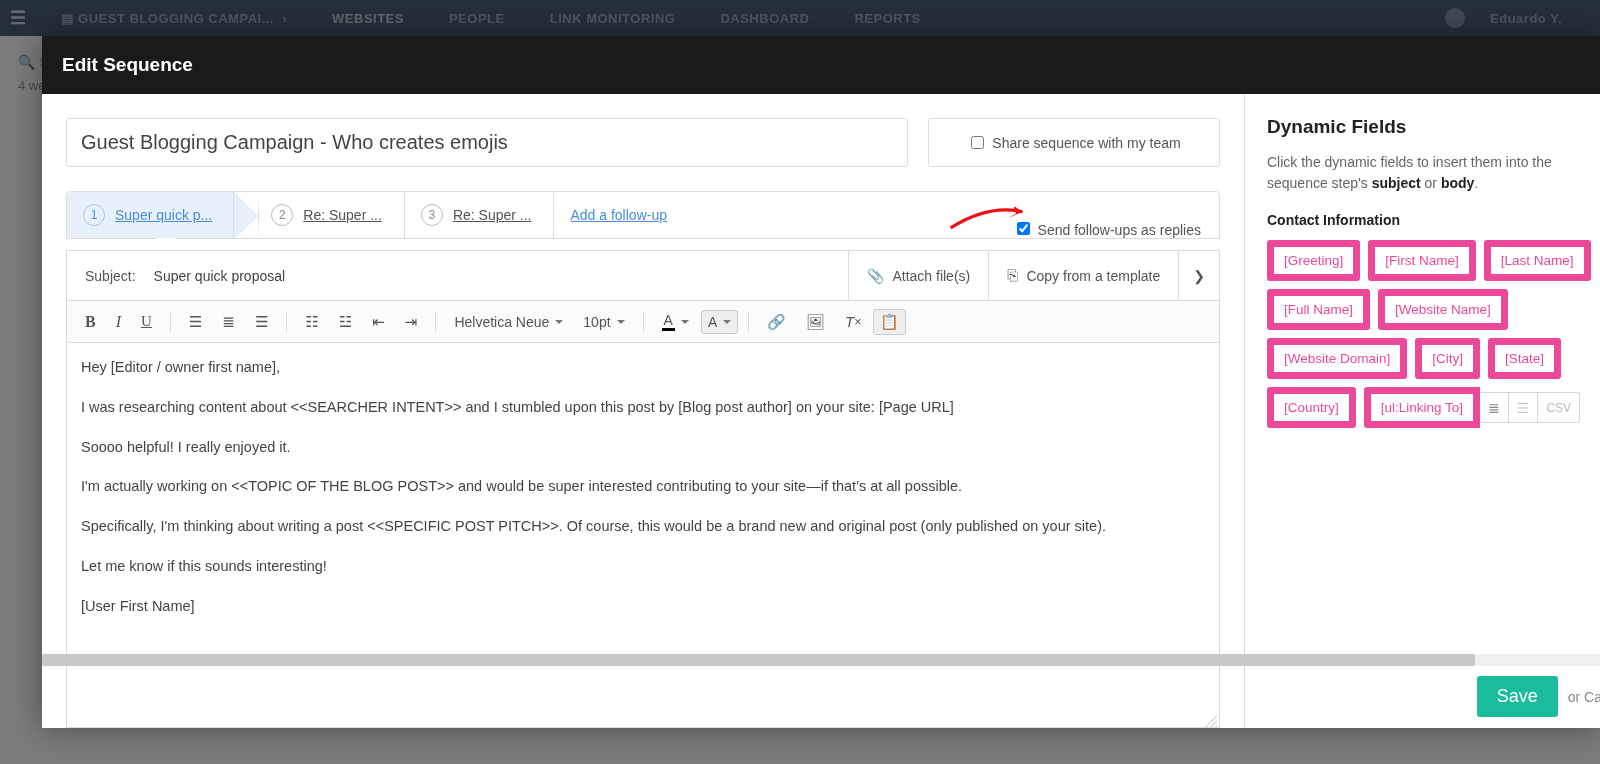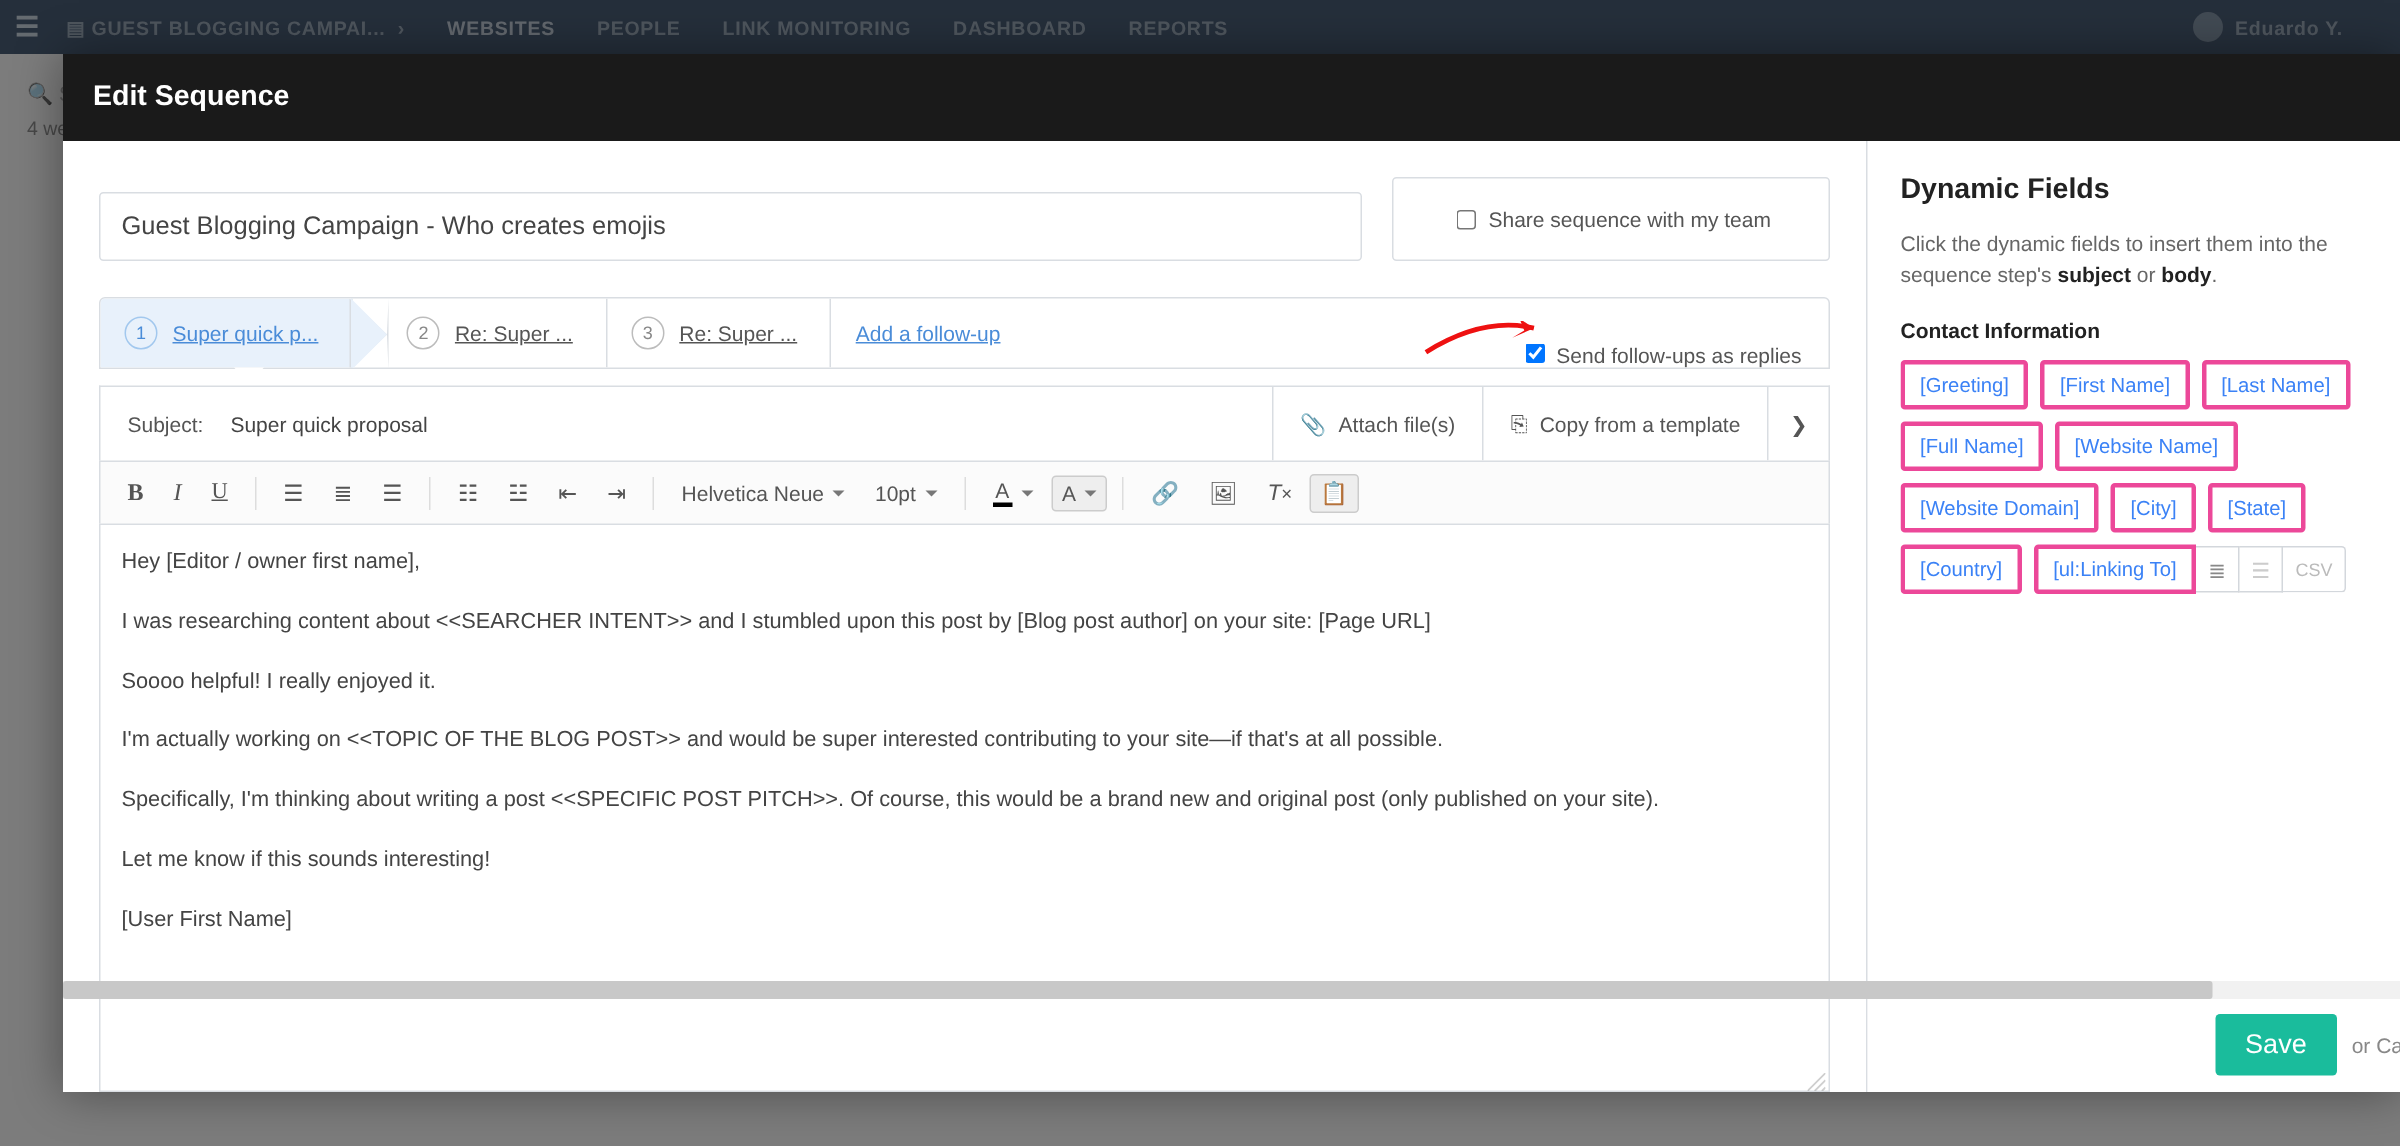--- a/index.html
+++ b/index.html
@@ -13,21 +13,21 @@
     --toolbar-bg:#f3f3f3;
     --save-green:#1abc9c;
   }
   *{box-sizing:border-box;}
   html,body{margin:0;padding:0;font-family:"Helvetica Neue",Helvetica,Arial,sans-serif;font-size:14px;color:var(--text-dark);}
   body{width:1600px;height:764px;overflow:hidden;position:relative;background:#fff;}
 
   
   .bg-nav{position:absolute;top:0;left:0;right:0;height:36px;background:var(--blue-nav);display:flex;align-items:center;color:#c8d4e0;padding:0 10px;font-size:13px;font-weight:600;}
   .bg-nav .ham{margin-right:18px;font-size:18px;}
-  .bg-nav .item{margin-right:28px;opacity:.65;letter-spacing:.5px;}
+  .bg-nav .item{margin-right:28px;opacity:.65;letter-spacing:.5px;margin-left:17px;}
   .bg-nav .item.active{opacity:.95;}
   .bg-nav .spacer{flex:1;}
   .bg-nav .avatar{width:20px;height:20px;border-radius:50%;background:#7b8ea2;margin-right:8px;}
 
   .bg-body{position:absolute;top:36px;left:0;right:0;bottom:0;background:#fafafa;padding:18px;}
   .bg-body .search{color:#aaa;font-size:14px;}
   .bg-body .count{color:#888;font-size:13px;margin-top:8px;}
 
   
   .overlay{position:absolute;inset:0;background:rgba(20,20,20,.55);}
@@ -35,21 +35,21 @@
   
   .modal{position:absolute;left:42px;top:36px;right:0;bottom:36px;background:#fff;box-shadow:0 0 30px rgba(0,0,0,.4);display:flex;flex-direction:column;overflow:hidden;}
   .modal-header{background:#1a1a1a;color:#fff;padding:18px 20px;font-size:19px;font-weight:600;}
 
   .modal-body{flex:1;display:flex;min-height:0;}
   .main-col{flex:1;padding:24px 24px 0 24px;display:flex;flex-direction:column;min-width:0;}
   .side-col{width:356px;border-left:1px solid var(--border-gray);padding:22px 0 0 22px;display:flex;flex-direction:column;overflow:hidden;}
 
   
   .title-row{display:flex;gap:20px;margin-bottom:24px;}
-  .title-input{flex:1;border:1px solid var(--border-gray);padding:12px 14px;font-size:17px;color:#444;border-radius:3px;margin-top:10px;}
+  .title-input{flex:1;border:1px solid var(--border-gray);padding:12px 14px;font-size:20px;color:#444;border-radius:3px;}
   .share-box{width:292px;border:1px solid var(--border-gray);border-radius:3px;display:flex;align-items:center;justify-content:center;padding:0 10px;color:#555;font-size:14px;}
   .share-box input{margin-right:8px;}
 
   
   .steps-bar{border:1px solid var(--border-gray);border-radius:4px 4px 0 0;display:flex;align-items:stretch;height:48px;overflow:hidden;position:relative;}
   .step{display:flex;align-items:center;padding:0 22px 0 16px;position:relative;white-space:nowrap;font-size:14px;}
   .step .num{width:22px;height:22px;border:1px solid #bcbcbc;border-radius:50%;display:flex;align-items:center;justify-content:center;font-size:12px;margin-right:10px;color:#888;}
   .step.active{background:var(--blue-light);color:var(--blue-text);}
   .step.active .num{border-color:var(--blue-border);color:var(--blue-text);}
   .step::after{content:"";position:absolute;right:-11px;top:0;bottom:0;width:22px;height:48px;border-right:1px solid var(--border-gray);border-top:1px solid var(--border-gray);transform:skewX(30deg);transform-origin:top;display:none;}
@@ -95,21 +95,21 @@
   .editor p{margin:0 0 18px 0;}
   .resize-grip{position:absolute;right:2px;bottom:2px;width:12px;height:12px;opacity:.4;}
   .resize-grip svg{width:100%;height:100%;}
 
   
   .side-col h2{font-size:19px;margin:0 0 14px 0;color:#222;font-weight:700;}
   .side-col .hint{color:#666;font-size:14px;line-height:1.5;margin-bottom:18px;}
   .side-col .hint b{color:#222;}
   .side-col h4{font-size:14px;margin:4px 0 12px 0;color:#222;font-weight:700;}
   .chips{display:flex;flex-wrap:wrap;gap:8px;}
-  .chip{border:3px solid #ec4899;background:#fff;color:#3b82f6;padding:6px 10px;border-radius:3px;font-size:13.5px;cursor:pointer;}
+  .chip{border:7px solid #ec4899;background:#fff;color:#ec4899;padding:6px 10px;border-radius:3px;font-size:13.5px;cursor:pointer;}
   .chip-row{display:flex;align-items:center;gap:0;}
   .chip-row .chip-att{border:1px solid #d3d7dc;border-left:none;padding:6px 8px;color:#888;height:31px;display:flex;align-items:center;}
   .chip-row .chip-att.first{border-radius:0;}
   .chip-row .chip{border-top-right-radius:0;border-bottom-right-radius:0;}
   .chip-row .chip-att.last{border-radius:0 3px 3px 0;color:#bbb;font-size:12px;}
   .side-scroll{position:absolute;bottom:62px;left:0;right:0;height:12px;background:#f1f1f1;}
   .side-scroll .thumb{position:absolute;left:0;top:0;bottom:0;width:92%;background:#c8c8c8;border-radius:2px;}
 
   
   .modal-footer{height:64px;border-top:1px solid #eee;display:flex;align-items:center;justify-content:flex-end;padding:0 0 0 24px;background:#fff;}

